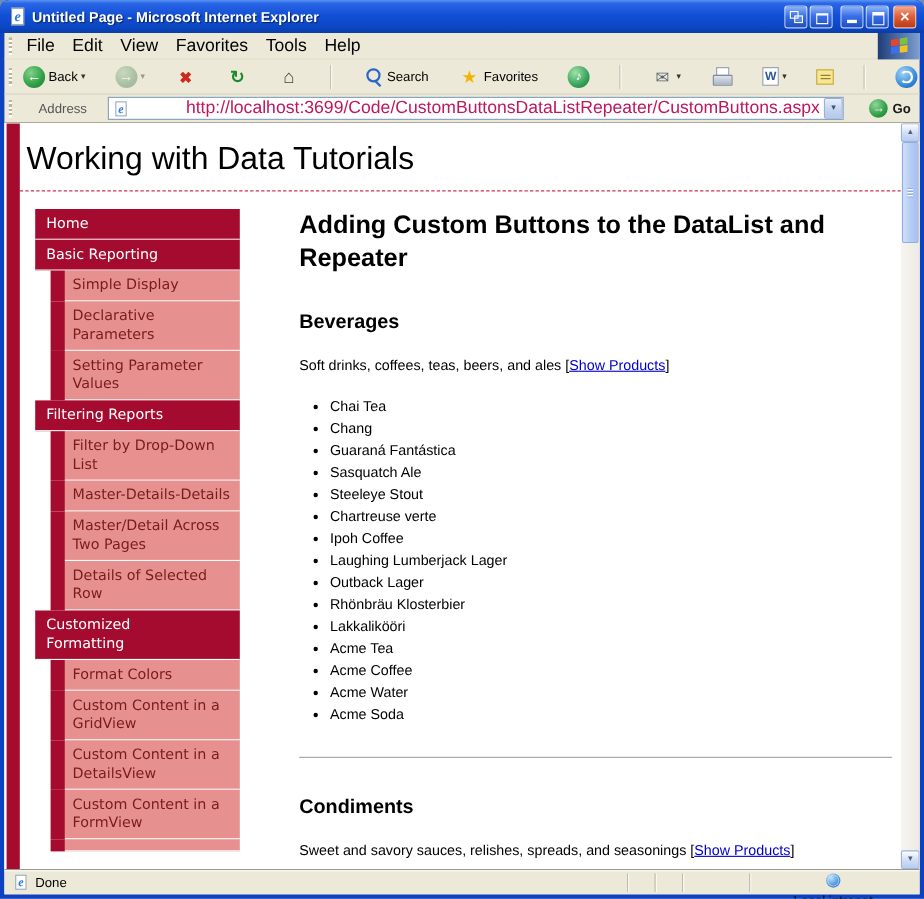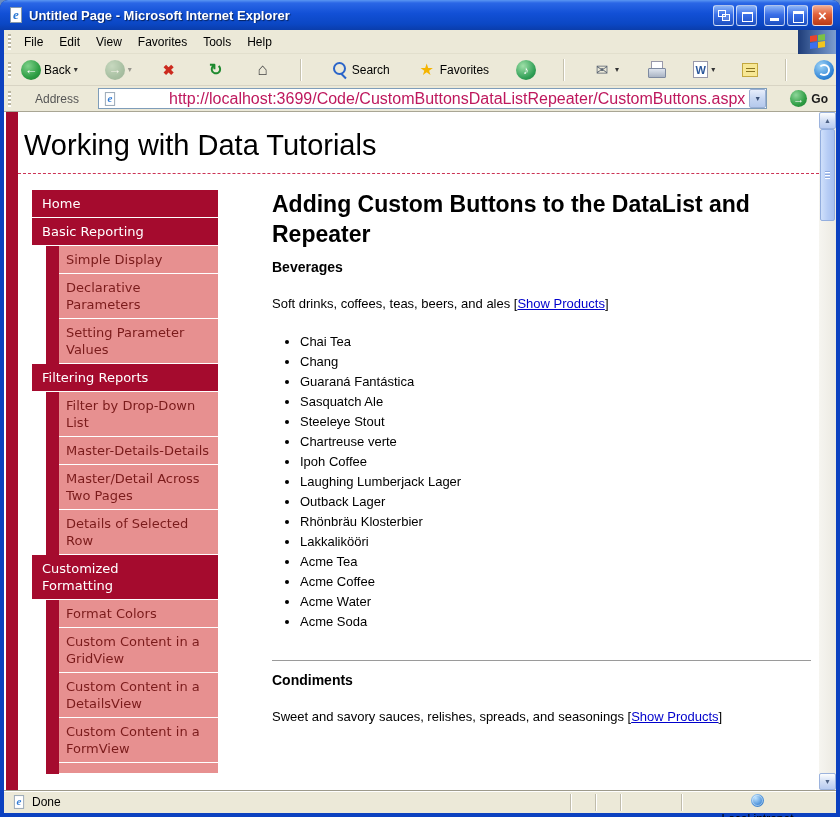--- a/index.html
+++ b/index.html
@@ -42,21 +42,21 @@
   .wb-window::after{content:"";position:absolute;left:5px;top:6px;width:9px;height:7px;border:1px solid #fff;border-top:2px solid #fff;}
   .wb-close::after{content:"×";position:absolute;inset:0;display:flex;align-items:center;justify-content:center;
     color:#fff;font-size:15px;font-weight:bold;line-height:1;}
   
   .client{position:absolute;left:4px;right:4px;top:30px;bottom:4px;background:var(--chrome);
     display:flex;flex-direction:column;}
   .grip{width:3px;height:16px;margin:0 5px 0 2px;flex:none;
     background:repeating-linear-gradient(180deg,#b9b5a0 0 2px,#ffffff 2px 4px);}
   
   .menubar{height:24px;display:flex;align-items:center;border-bottom:1px solid #e2dfcd;padding-left:2px;}
-  .menu-item{padding:3px 8px;font-size:12px;color:#000;}
+  .menu-item{padding:3px 8px;font-size:16px;color:#000;}
   .winlogo{margin-left:auto;width:38px;height:24px;display:flex;align-items:center;justify-content:center;
     background:linear-gradient(90deg,#1e3c78,#44659e 40%,#7e9ed0);}
   .flag{width:15px;height:13px;display:grid;grid-template-columns:7px 7px;grid-template-rows:6px 6px;gap:1px;transform:skewY(-8deg);}
   .flag i{display:block;}
   .flag .f1{background:#e8442c;}.flag .f2{background:#7bc144;}.flag .f3{background:#3b6ff0;}.flag .f4{background:#f2c51e;}
   
   .toolbar{height:32px;display:flex;align-items:center;gap:1px;border-bottom:1px solid #d8d4c4;padding:0 2px;}
   .tbutton{display:flex;align-items:center;gap:3px;padding:3px 4px;border-radius:2px;}
   .tbutton.disabled{opacity:.45;filter:grayscale(.5);}
   .tlabel{font-size:12px;color:#000;}
@@ -112,21 +112,21 @@
   .sidebar{width:186px;flex:none;font-family:"DejaVu Sans",sans-serif;font-size:13px;}
   .nav-item{display:flex;}
   .nav-item.child{padding-left:14px;}
   .nav-strip{width:13px;flex:none;background:var(--nav-dark-red);}
   .nav-label{flex:1;line-height:17px;border-bottom:1px solid #fff;}
   .nav-item.parent .nav-label{background:var(--nav-dark-red);color:#fff;padding:5px 44px 5px 10px;}
   .nav-item.child .nav-label{background:var(--nav-salmon);color:var(--nav-child-text);padding:5px 4px 5px 7px;}
   
   .article{flex:1;margin-left:54px;margin-right:8px;font-family:Liberation Sans, sans-serif;color:#000;}
   .article-title{margin:0;font-size:23px;font-weight:bold;line-height:1.28;max-width:530px;}
-  .cat-heading{margin:10px 0 0 0;font-size:14px;font-weight:bold;}
+  .cat-heading{margin:33px 0 0 0;font-size:18px;font-weight:bold;}
   .cat-desc{margin:20px 0 0 0;font-size:13px;line-height:17px;}
   .show-link{color:var(--link-blue);text-decoration:underline;}
   .product-list{margin:20px 0 0 0;padding-left:28px;}
   .product-list li{font-size:13px;line-height:20px;}
   hr.section-divider{border:none;border-top:1px solid #9a9a9a;border-bottom:1px solid #fff;margin:28px 0 0 0;}
   
   .scrollbar-v{position:absolute;top:0;right:0;bottom:0;width:17px;background:linear-gradient(90deg,#f6f5f0,#eceae2);}
   .sb-btn{position:absolute;left:0;width:17px;height:17px;display:flex;align-items:center;justify-content:center;
     font-size:7px;color:#4d6185;border:1px solid #9cb3dd;border-radius:2px;
     background:linear-gradient(180deg,#fdfefe,#d3dff5 50%,#b8cbf0);}

